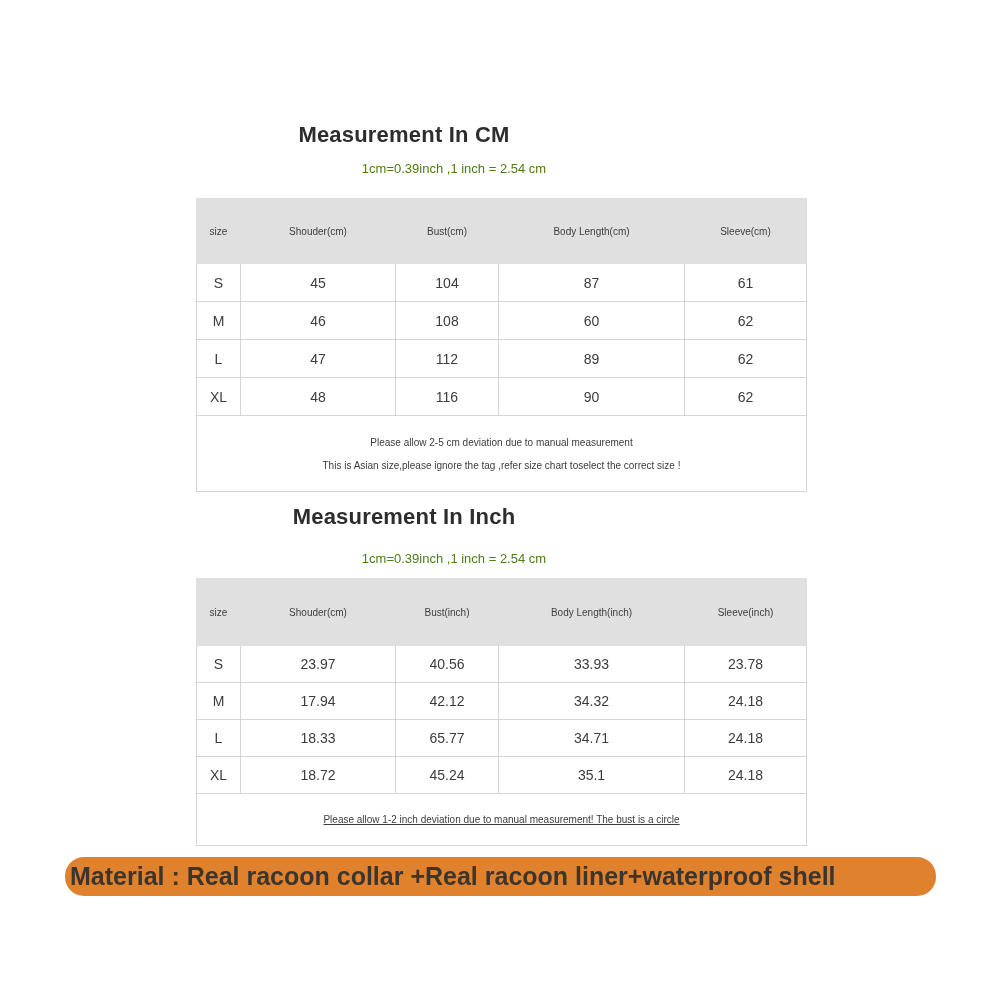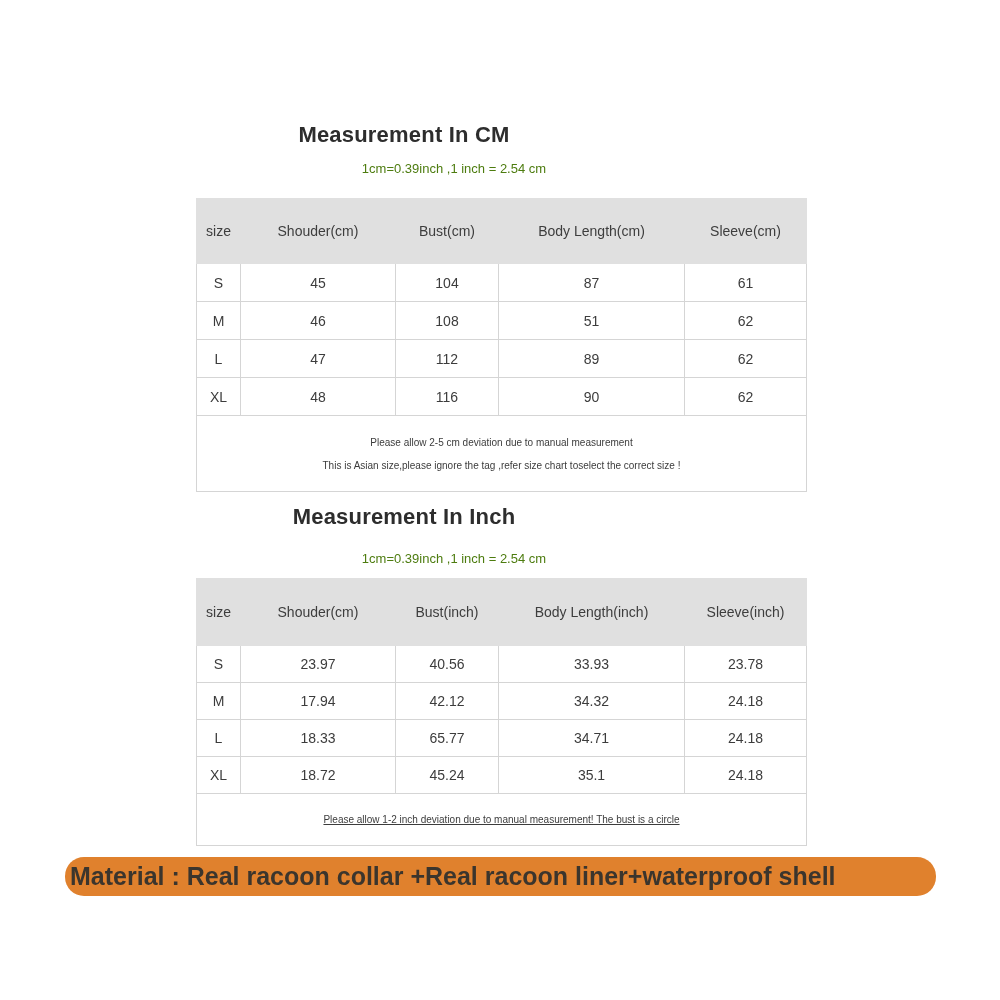--- a/index.html
+++ b/index.html
@@ -48,21 +48,21 @@
     border-collapse: collapse;
     table-layout: fixed;
   }
   #cm-table   { top: 198px; }
   #inch-table { top: 578px; }
 
   .size-table th {
     background: #e0e0e0;
     border: 1px solid #e0e0e0;
     font-weight: normal;
-    font-size: 14px;
+    font-size: 10px;
     color: #3d3d3d;
     text-align: center;
   }
   #cm-table th   { height: 62px; }
   #inch-table th { height: 64px; }
 
   .size-table td {
     border: 1px solid #d5d5d5;
     background: #ffffff;
     text-align: center;
@@ -126,21 +126,21 @@
       <td>S</td>
       <td>45</td>
       <td>104</td>
       <td>87</td>
       <td>61</td>
     </tr>
     <tr>
       <td>M</td>
       <td>46</td>
       <td>108</td>
-      <td>51</td>
+      <td>60</td>
       <td>62</td>
     </tr>
     <tr>
       <td>L</td>
       <td>47</td>
       <td>112</td>
       <td>89</td>
       <td>62</td>
     </tr>
     <tr>

